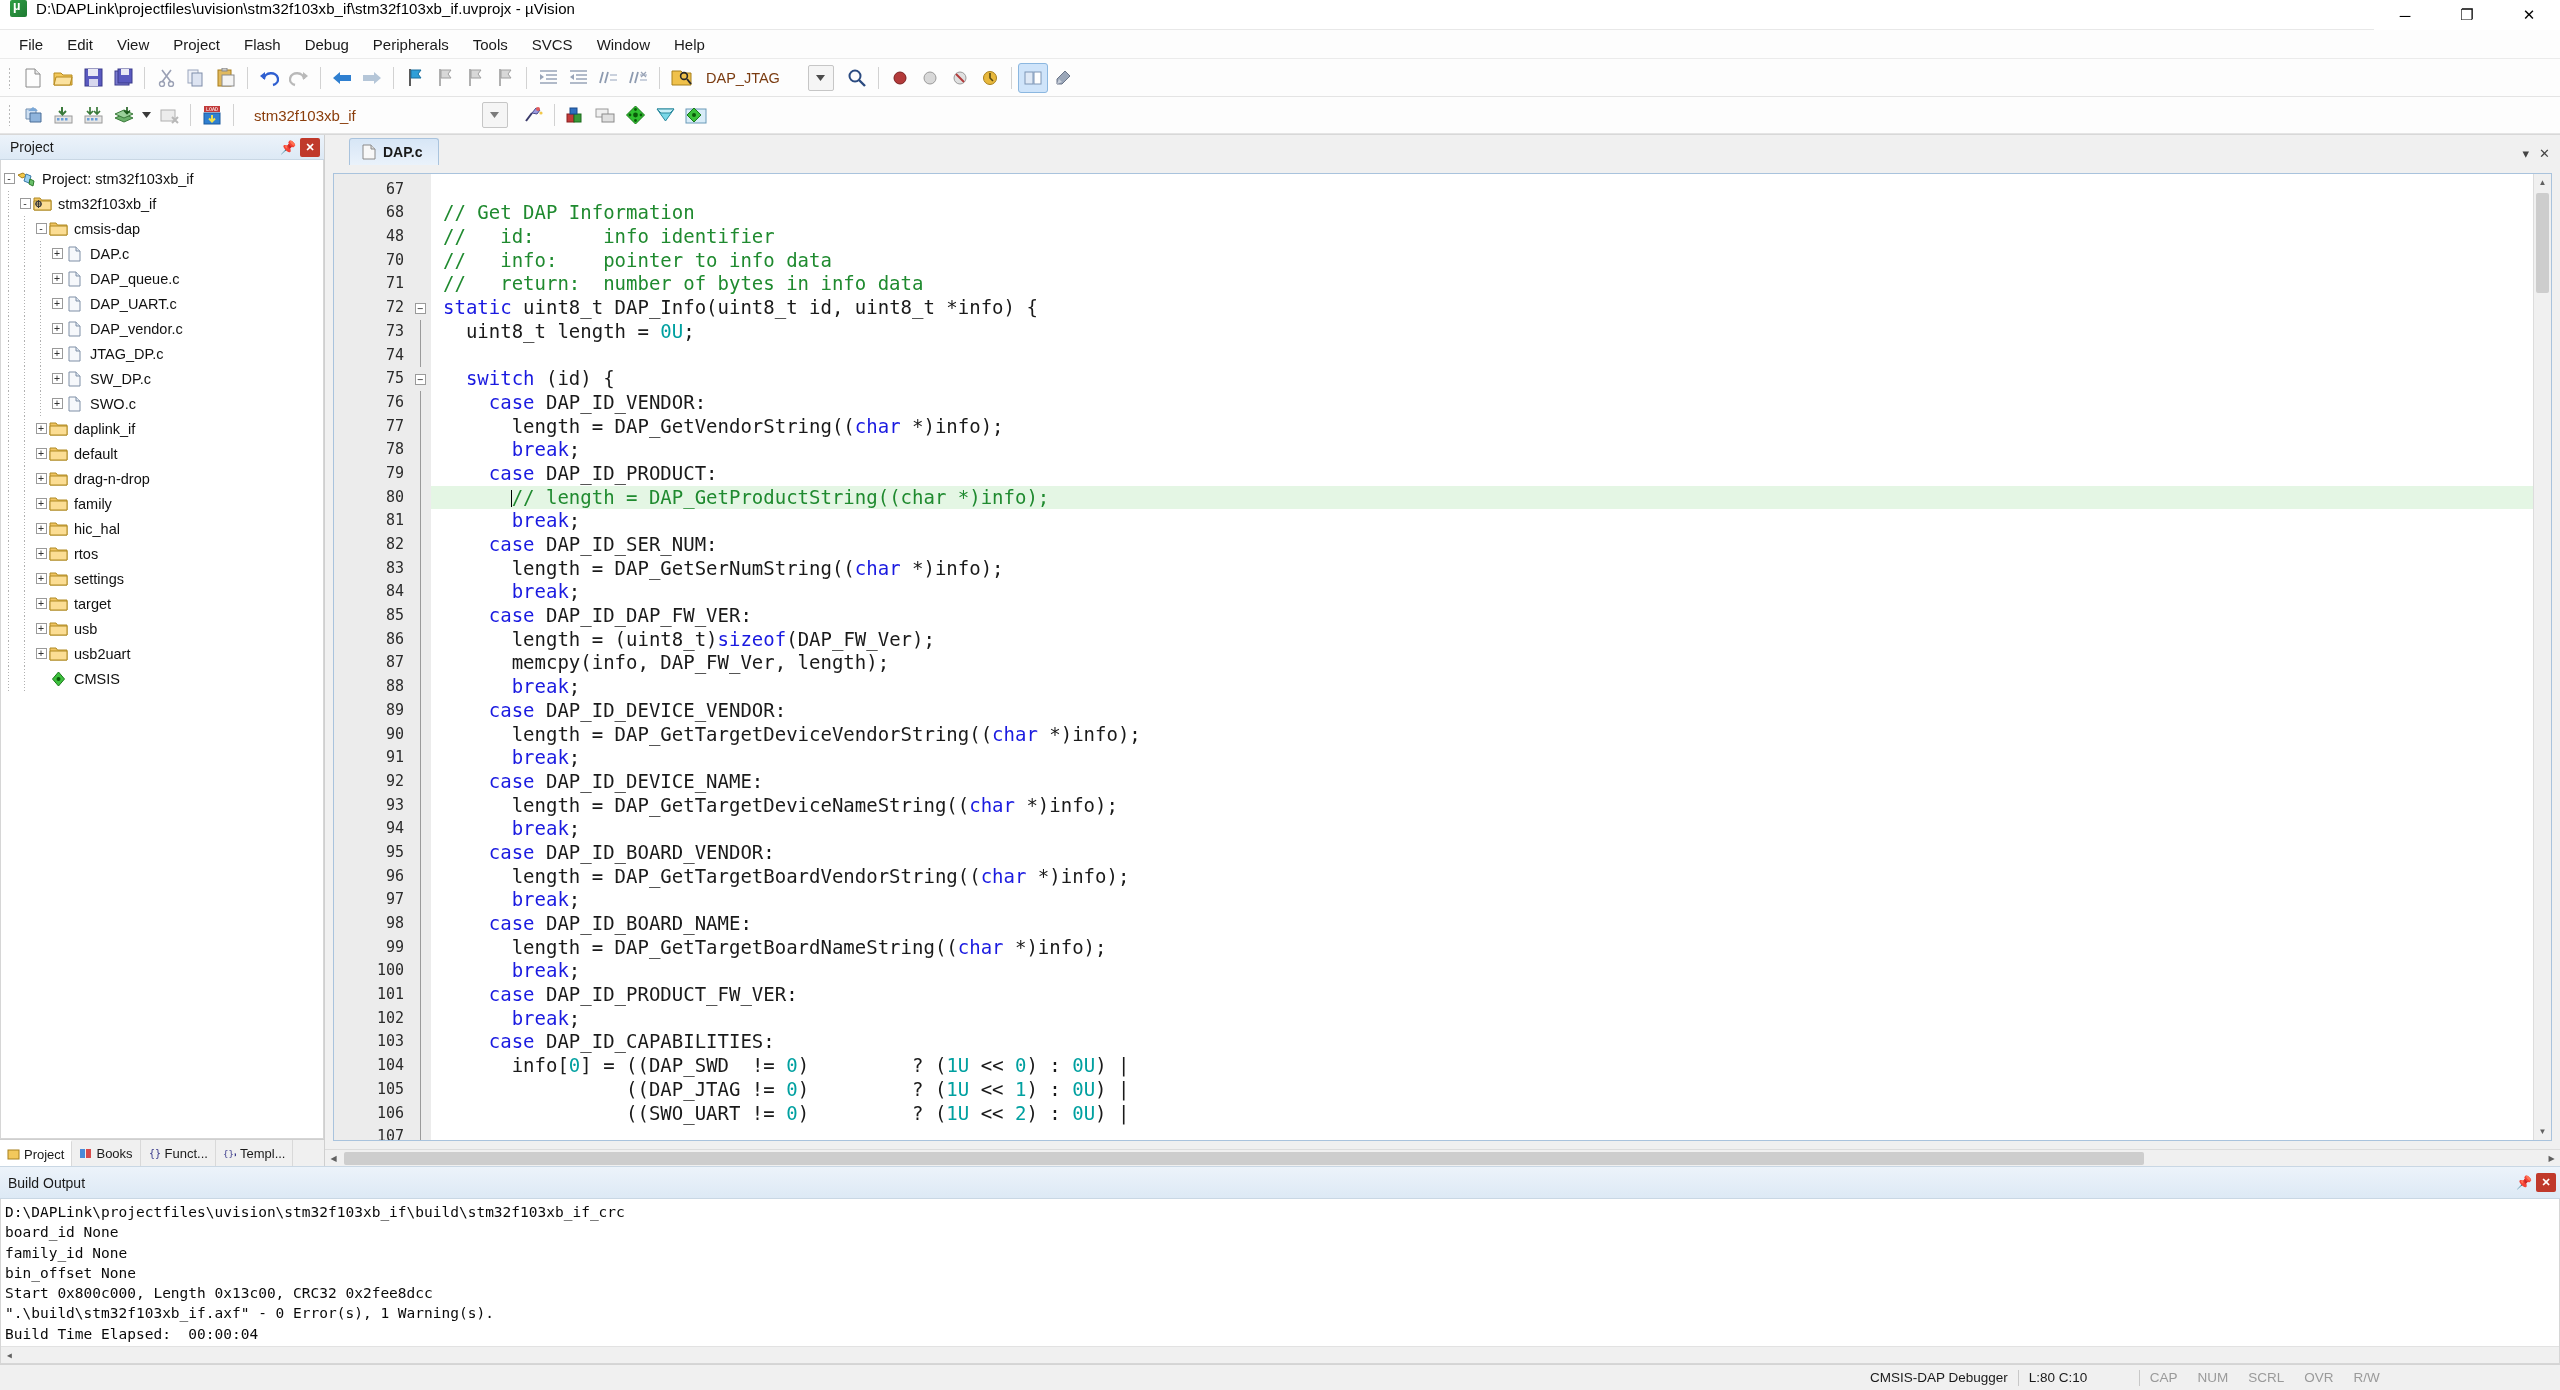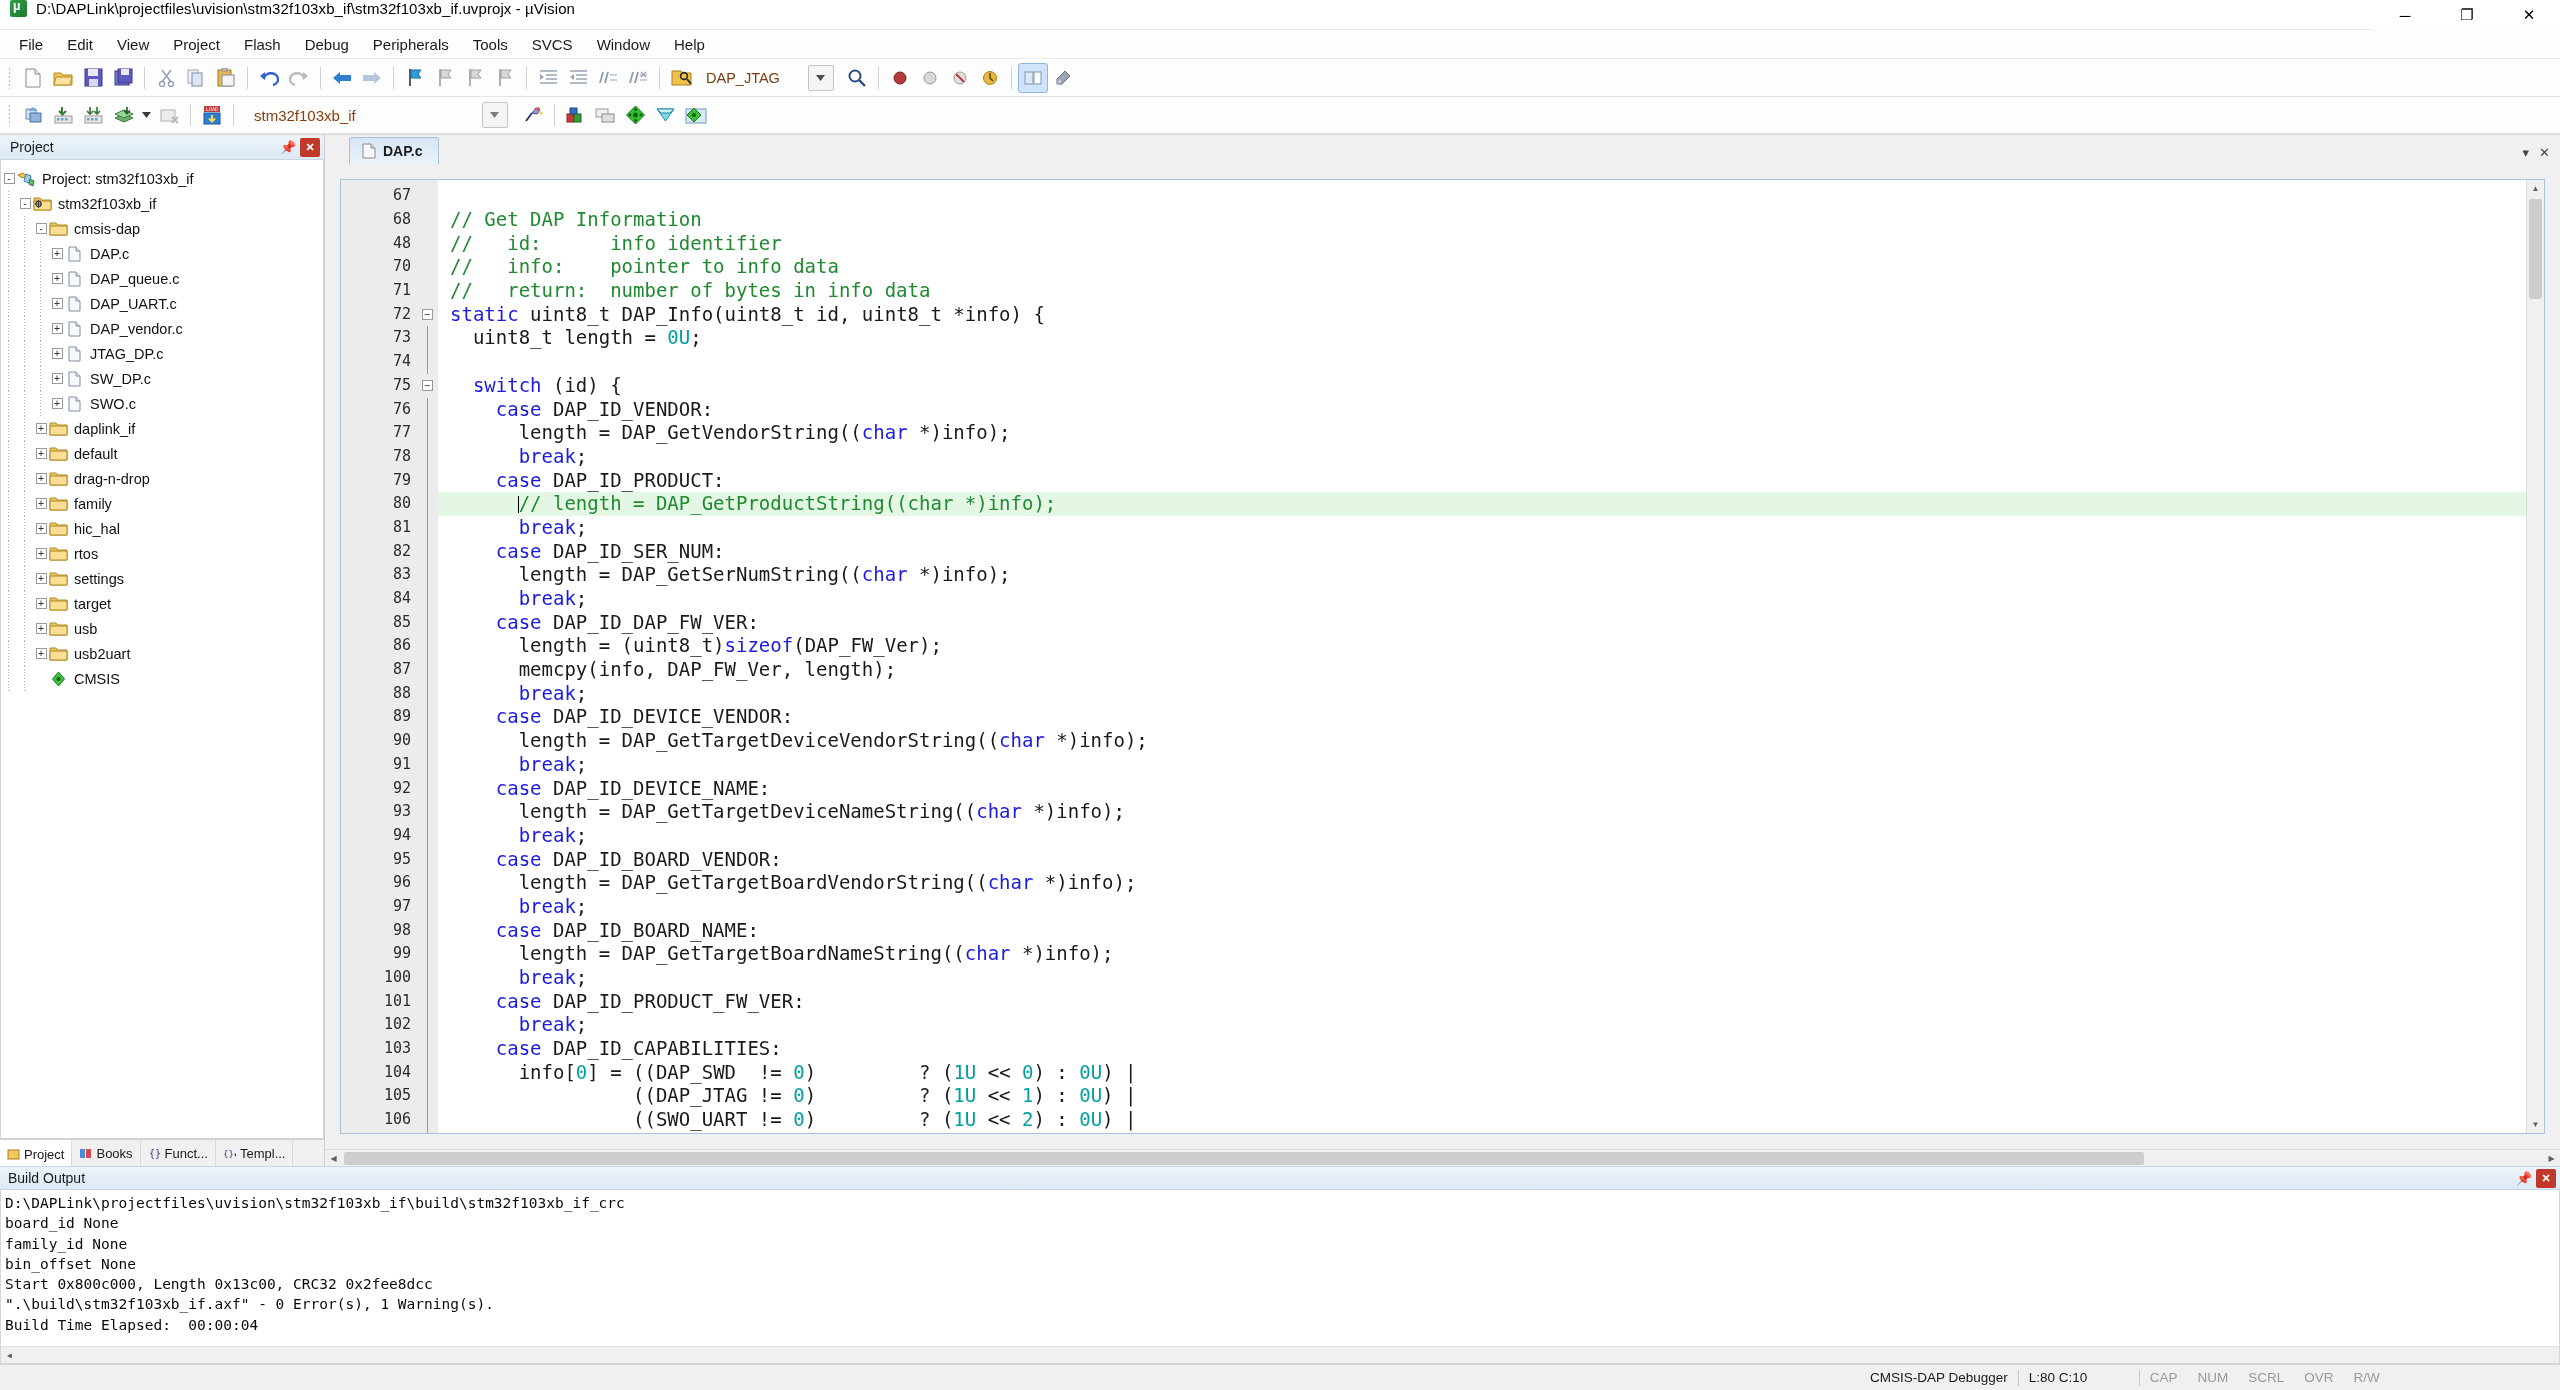--- a/index.html
+++ b/index.html
@@ -145,21 +145,21 @@
     background: linear-gradient(to bottom,#d7e6f6,#eaf2fb);
     border: 1px solid #a9c3dd; border-bottom: none;
     border-radius: 3px 3px 0 0;
   }
   .etab .doc-ico { width: 14px; height: 16px; }
   .tabstrip-right { margin-left: auto; display:flex; align-items:center; gap: 10px; padding: 0 10px 4px 0; }
   .tabstrip-right span { font-size: 13px; color: #444; }
 
   .code-wrap {
     flex: 1 1 auto; display: flex; min-height: 0;
-    border: 1px solid #a9c3dd; background: #ffffff; margin: 15px;
+    border: 1px solid #a9c3dd; background: #ffffff; margin: 8px;
   }
   .code-scroll { flex: 1 1 auto; display: flex; overflow: hidden; position: relative; }
   .gutter {
     flex: 0 0 75px; background: #ececec; text-align: right;
     padding-top: 4px; user-select: none;
   }
   .gutter .gl {
     height: 23.7px; line-height: 23.7px; font-family: "DejaVu Sans Mono", monospace;
     font-size: 15px; color: #2b2b2b; padding-right: 5px;
   }
@@ -201,21 +201,21 @@
   .hscrollbar {
     height: 17px; background: #f0f0f0; border-top: 1px solid #dcdcdc;
     display: flex; align-items: center;
   }
   .hs-arrow { width: 17px; height: 17px; display:flex;align-items:center;justify-content:center;font-size:8px;color:#606060;}
   .hs-thumb { height: 13px; background: #cdcdcd; border-radius: 2px; }
 
   
   .build-pane { flex: 0 0 198px; display: flex; flex-direction: column; background: #f0f0f0; }
   .build-header {
-    height: 24px; background: linear-gradient(to bottom,#ecf3fa,#dde9f5);
+    height: 33px; background: linear-gradient(to bottom,#ecf3fa,#dde9f5);
     display: flex; align-items: center; padding: 0 4px 0 8px;
     border-top: 1px solid #c9d7e4; border-bottom: 1px solid #c9d7e4;
     font-size: 14px; color: #1a1a1a;
   }
   .build-body {
     flex: 1 1 auto; background: #fff; border: 1px solid #d6d6d6; border-top: none;
     font-family: "DejaVu Sans Mono", monospace; font-size: 14.5px; color: #0a0a0a;
     padding: 3px 0 0 4px; overflow: hidden; position: relative;
   }
   .build-body .bl { line-height: 20.3px; white-space: pre; }

